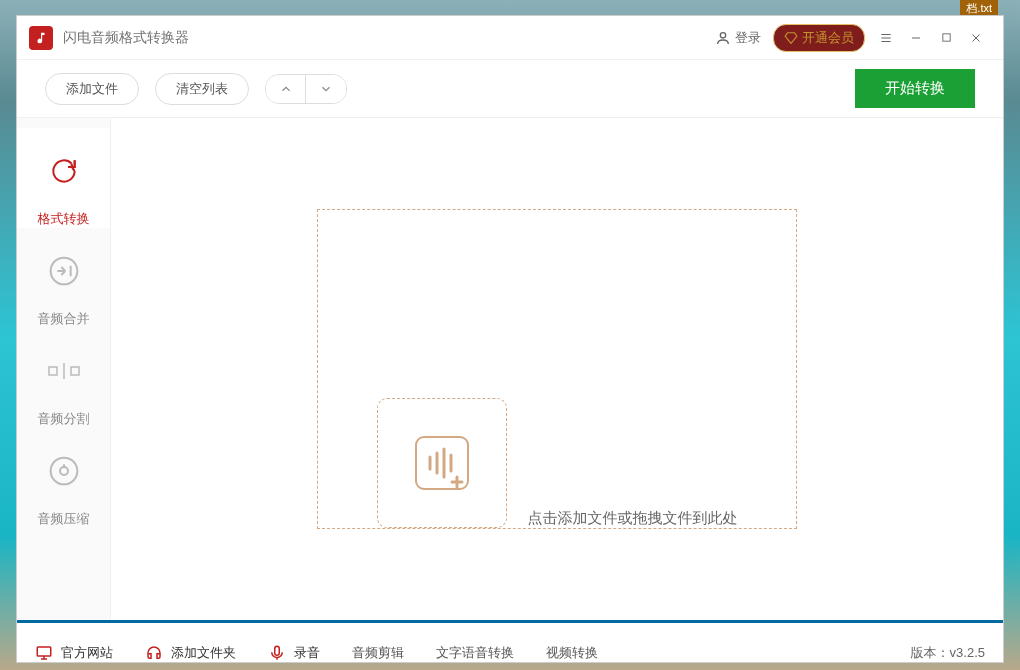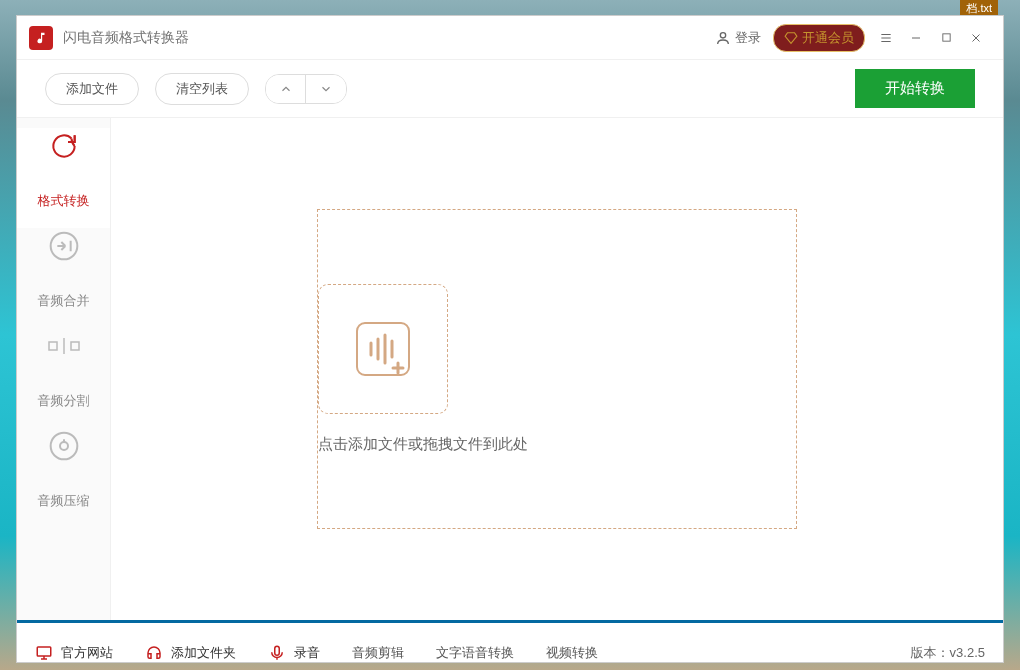--- a/index.html
+++ b/index.html
@@ -138,22 +138,22 @@
   border-right: 1px solid #f0f0f0;
   display: flex;
   flex-direction: column;
   padding-top: 10px;
 }
 .side-item {
   height: 100px;
   display: flex;
   flex-direction: column;
   align-items: center;
-  justify-content: flex-start;
-  gap: 28px;
+  justify-content: flex-end;
+  gap: 21px;
   cursor: pointer;
   color: #888;
 }
 .side-item.active {
   background: #fff;
   color: #c52020;
 }
 .side-icon {
   width: 36px;
   height: 36px;
@@ -168,22 +168,21 @@
   flex: 1;
   display: flex;
   align-items: center;
   justify-content: center;
 }
 .dropzone {
   width: 480px;
   height: 320px;
   border: 1px dashed #d4a883;
   display: flex;
-  flex-direction: column;
-  align-items: flex-start;
+  align-items: flex-end;
   justify-content: center;
   gap: 21px;
 }
 .drop-icon-box {
   width: 130px;
   height: 130px;
   border: 1px dashed #d4a883;
   border-radius: 10px;
   display: flex;
   align-items: center;

